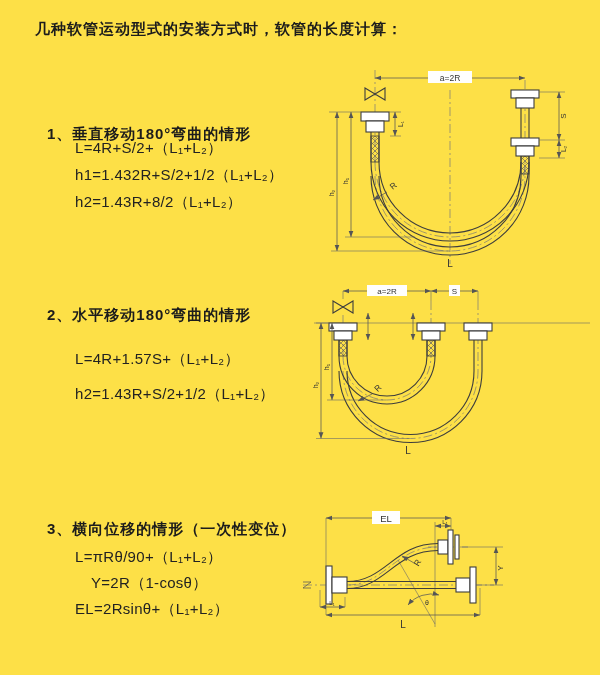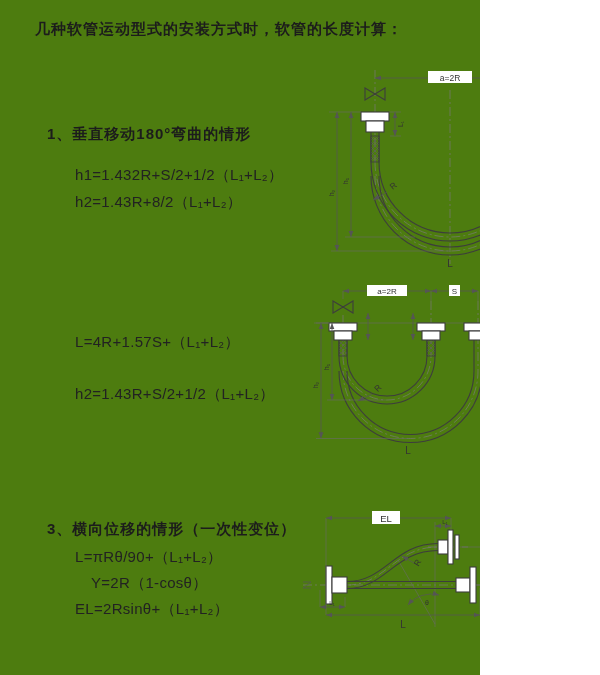--- a/index.html
+++ b/index.html
@@ -1,17 +1,17 @@
 <!DOCTYPE html>
 <html><head>
 <meta charset="utf-8">
 <style>
   html,body{margin:0;padding:0;background:#ffffff;}
   .page{
-    position:relative;width:480px;height:675px;background:#4d7c0f;overflow:hidden;
+    position:relative;width:600px;height:675px;background:#fde047;overflow:hidden;
     font-family:"Liberation Sans","DejaVu Sans",sans-serif;color:#1c1c1c;
   }
   .title{position:absolute;left:35px;top:20px;font-size:15px;letter-spacing:1px;font-weight:700;}
   .sec-heading{position:absolute;font-size:15px;letter-spacing:1px;font-weight:700;}
   .formula{position:absolute;font-size:15px;letter-spacing:.3px;font-weight:500;color:#222;}
   svg{position:absolute;}
   svg text{font-family:"Liberation Sans","DejaVu Sans",sans-serif;fill:#333;}
   .hose{stroke:#3d3d3d;stroke-width:1.1;fill:none;}
   .flange{stroke:#3d3d3d;stroke-width:1.1;fill:#ffffff;}
   .cl{stroke:#787878;stroke-width:.7;fill:none;stroke-dasharray:9 3 2 3;}
@@ -21,20 +21,21 @@
   .mask{fill:#fefefe;stroke:none;}
 </style>
 </head>
 <body>
 
 <div class="page">
 
   <div class="title">几种软管运动型式的安装方式时，软管的长度计算：</div>
 
   <div class="sec-heading" style="left:47px;top:105px;margin-top:20px;">1、垂直移动180°弯曲的情形</div>
+  <div class="formula" style="left:75px;top:139px;">L=4R+S/2+（L₁+L₂）</div>
   <div class="formula" style="left:75px;top:166px;text-align:center;">h1=1.432R+S/2+1/2（L₁+L₂）</div>
   <div class="formula" style="left:75px;top:193px;">h2=1.43R+8/2（L₁+L₂）</div>
 
   <svg style="left:315px;top:66px;" width="270" height="204" viewBox="0 0 270 204">
     <defs>
       <marker id="ar1" viewBox="0 0 10 10" refX="9" refY="5" markerWidth="7" markerHeight="7" orient="auto-start-reverse" markerUnits="userSpaceOnUse">
         <path d="M0,1.5 L9,5 L0,8.5 Z" fill="#555"></path>
       </marker>
       <pattern id="hp1" width="5" height="5" patternUnits="userSpaceOnUse">
         <path d="M0,0 L5,5 M5,0 L0,5" stroke="#5a5a5a" stroke-width="0.6"></path>
@@ -103,21 +104,22 @@
       <path class="dim" d="M244,74 V92" marker-start="url(#ar1)" marker-end="url(#ar1)"></path>
       <text font-size="6.5" text-anchor="middle" transform="translate(251,83) rotate(-90)">L₂</text>
 
       <path class="dim" d="M72,126 L58,134" marker-end="url(#ar1)"></path>
       <text font-size="8.5" text-anchor="middle" transform="translate(80,122) rotate(-40)">R</text>
 
       <text x="135" y="201" font-size="10" text-anchor="middle">L</text>
     </g>
   </svg>
 
-  <div class="formula" style="left:75px;top:333px;">L=4R+1.57S+（L₁+L₂）</div>
+  <div class="sec-heading" style="left:47px;top:306px;">2、水平移动180°弯曲的情形</div>
+  <div class="formula" style="left:75px;top:350px;">L=4R+1.57S+（L₁+L₂）</div>
   <div class="formula" style="left:75px;top:385px;">h2=1.43R+S/2+1/2（L₁+L₂）</div>
 
   <svg style="left:306px;top:283px;" width="290" height="175" viewBox="0 0 290 175">
     <defs>
       <marker id="ar2" viewBox="0 0 10 10" refX="9" refY="5" markerWidth="7" markerHeight="7" orient="auto-start-reverse" markerUnits="userSpaceOnUse">
         <path d="M0,1.5 L9,5 L0,8.5 Z" fill="#555"></path>
       </marker>
       <pattern id="hp2" width="5" height="5" patternUnits="userSpaceOnUse">
         <path d="M0,0 L5,5 M5,0 L0,5" stroke="#5a5a5a" stroke-width="0.6"></path>
       </pattern>

